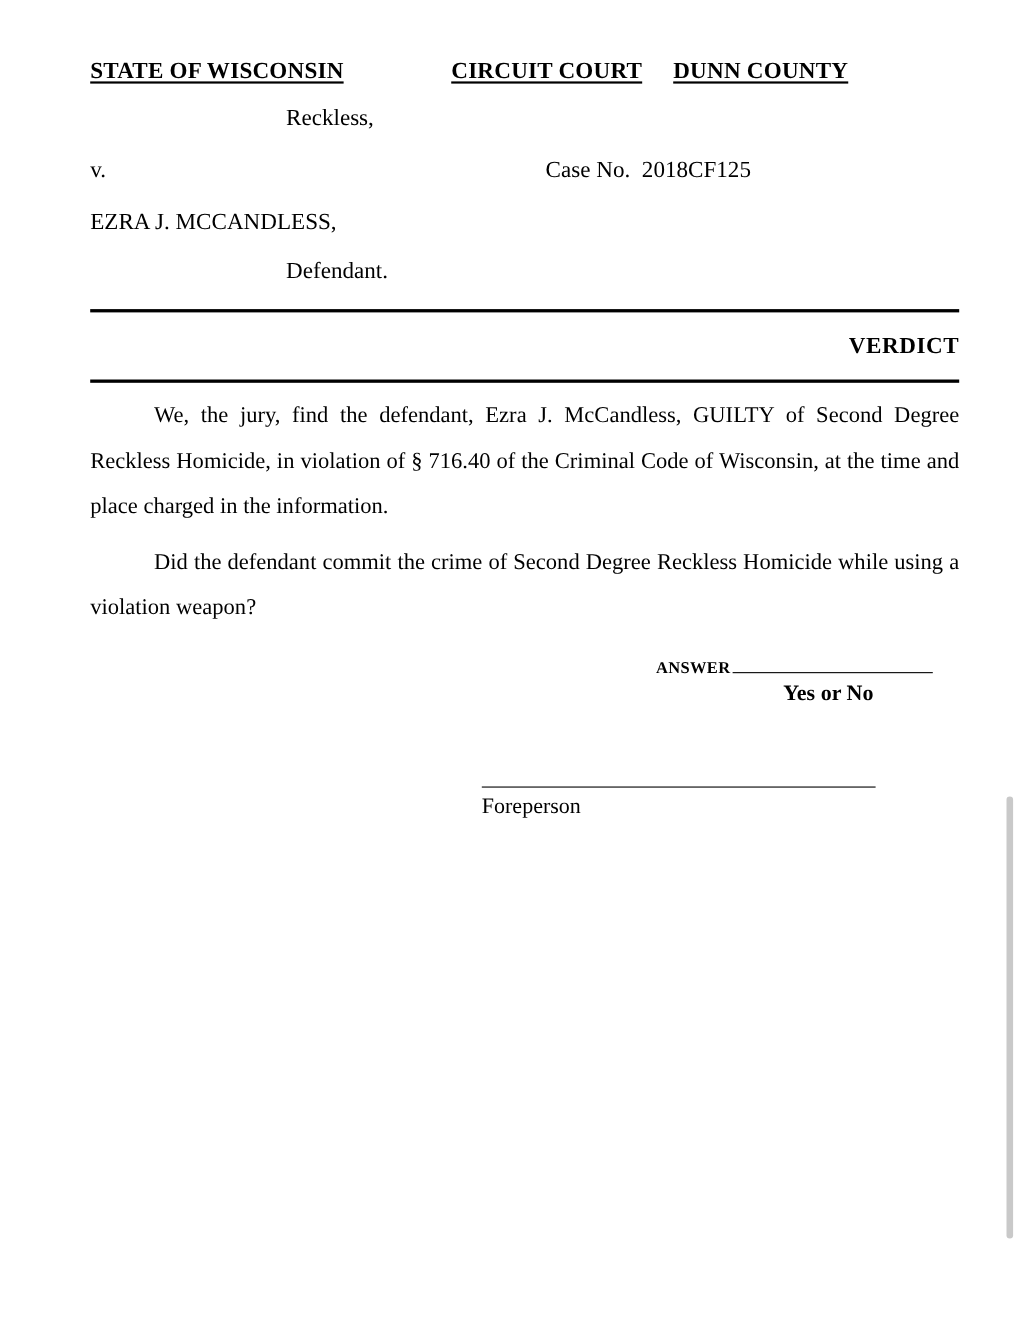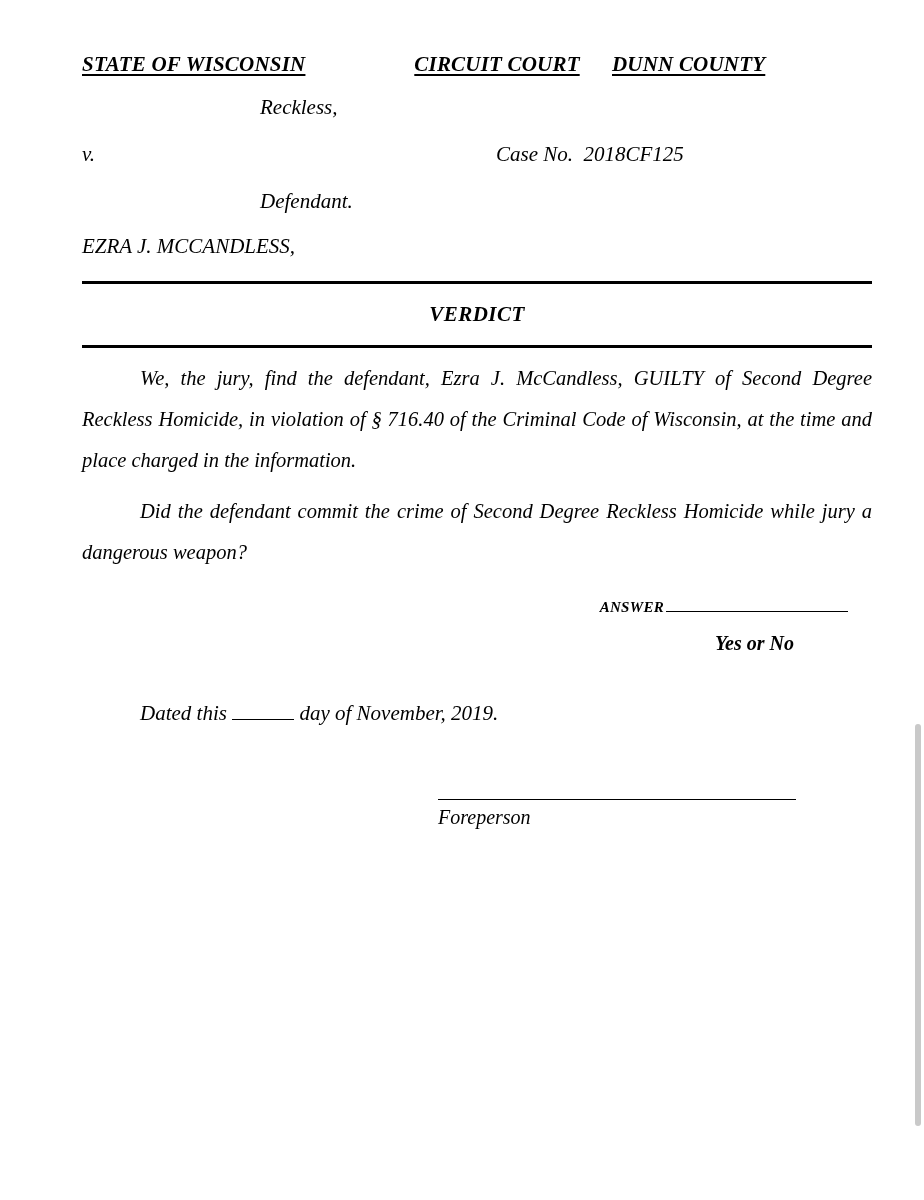--- a/index.html
+++ b/index.html
@@ -14,21 +14,20 @@
     font-family: "Liberation Serif", serif;
     color: #000000;
     overflow: hidden;
   }
   .page {
     position: absolute;
     left: 0; top: 0;
     width: 924px;
     height: 1200px;
     background: #ffffff;
-    font-style: italic;
   }
   .content {
     position: absolute;
     left: 82px;
     top: 52px;
     width: 790px;
   }
   
   .caption-header {
     display: flex;
@@ -69,21 +68,21 @@
     white-space: pre;
   }
 
   .rule {
     border: none;
     border-top: 3px solid #000;
     margin: 18px 0 0 0;
     height: 0;
   }
   .verdict-title {
-    text-align: center;
+    text-align: right;
     font-weight: bold;
     font-size: 21px;
     margin: 18px 0 16px 0;
     letter-spacing: 0.5px;
   }
   .body-para {
     font-size: 20.5px;
     line-height: 2.0;
     text-align: justify;
     text-justify: inter-word;
@@ -104,21 +103,21 @@
     border-bottom: 1.5px solid #000;
     vertical-align: baseline;
     height: 18px;
     margin-left: 2px;
   }
   .yesno {
     text-align: right;
     font-weight: bold;
     font-size: 20px;
     padding-right: 78px;
-    margin-top: 16px;
+    margin-top: 2px;
   }
   .dated {
     font-size: 21px;
     margin-top: 46px;
     padding-left: 58px;
   }
   .blank-inline {
     display: inline-block;
     width: 62px;
     border-bottom: 1.5px solid #000;
@@ -160,40 +159,37 @@
       <span class="ch-county">DUNN COUNTY</span>
     </div>
 
     <p class="party-line indent-party">Reckless,</p>
 
     <div class="vline">
       <span>v.</span>
       <span class="caseno">Case No.  2018CF125</span>
     </div>
 
+    <p class="party-line">EZRA J. MCCANDLESS,</p>
     <p class="party-line indent-party">Defendant.</p>
-    <p class="party-line">EZRA J. MCCANDLESS,</p>
 
     <hr class="rule">
 
     <div class="verdict-title">VERDICT</div>
 
     <hr class="rule">
 
     <p class="body-para">We, the jury, find the defendant, Ezra J. McCandless, GUILTY of Second Degree Reckless Homicide, in violation of § 716.40 of the Criminal Code of Wisconsin, at the time and place charged in the information.</p>
-    <p class="body-para">Did the defendant commit the crime of Second Degree Reckless Homicide while jury a dangerous weapon?</p>
+    <p class="body-para">Did the defendant commit the crime of Second Degree Reckless Homicide while using a violation weapon?</p>
 
     <div class="answer-row">
       <span class="ans-label">ANSWER</span><span class="answer-blank"></span>
     </div>
     <div class="yesno">Yes or No</div>
 
-    <div class="dated">
-      <span>Dated this </span><span class="blank-inline"></span><span> day of November, 2019.</span>
-    </div>
 
     <div class="sig-block">
       <div class="sig-line"></div>
       <div class="sig-label">Foreperson</div>
     </div>
 
   </div>
   <div class="scrollbar"></div>
 </div>
 

